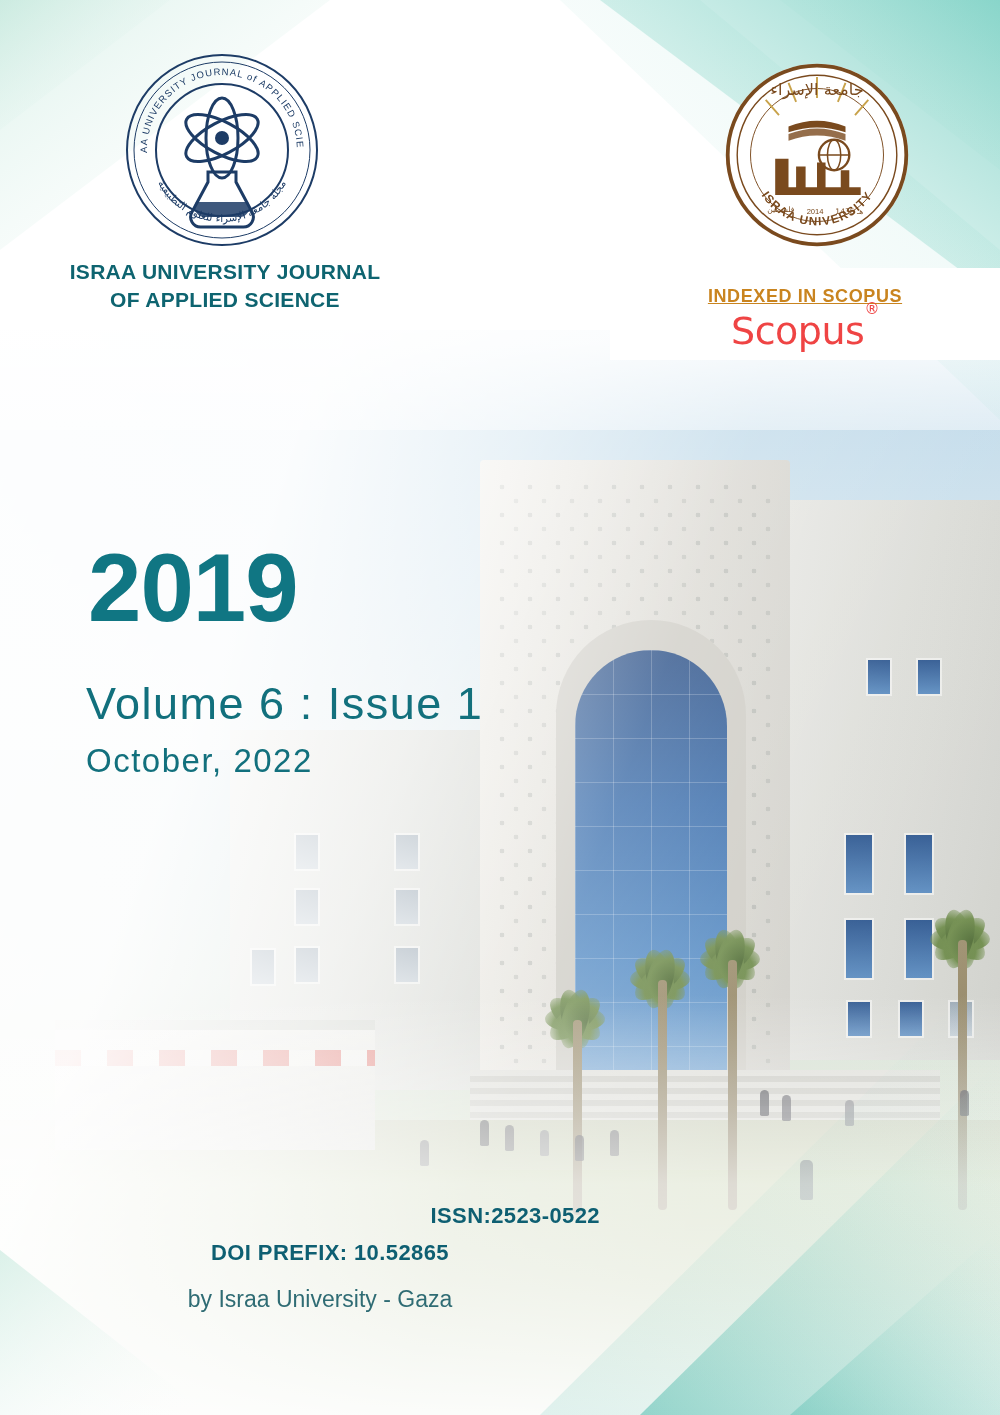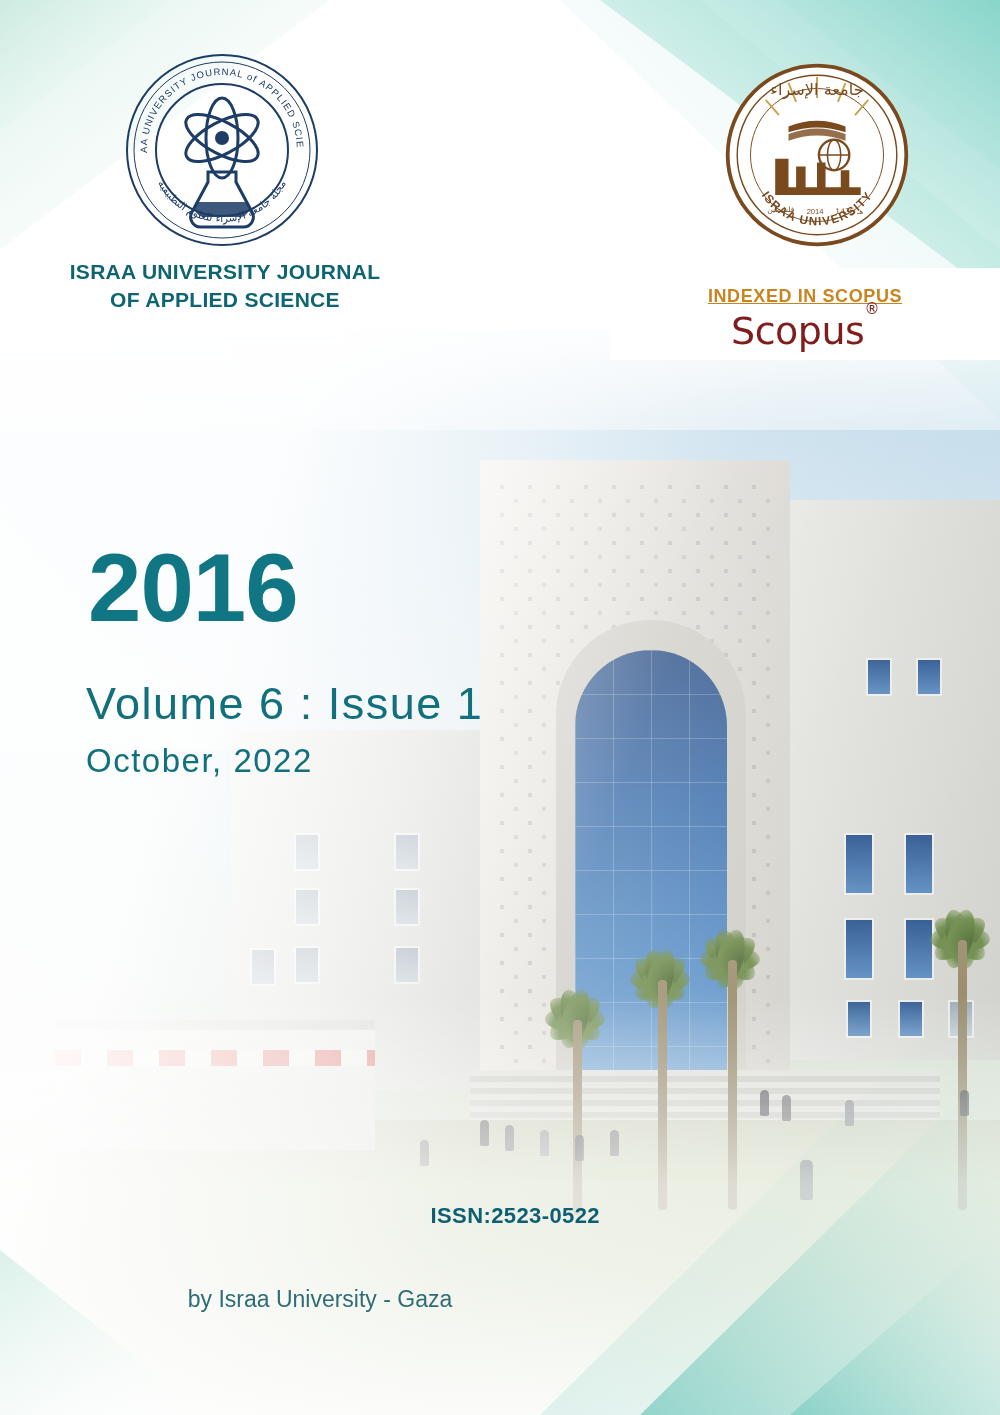--- a/index.html
+++ b/index.html
@@ -177,21 +177,21 @@
     position: absolute; left: 610px; top: 268px; width: 390px; height: 92px;
     background: #ffffff;
     text-align: center;
   }
   .scopus-label {
     color: #c9841f; font-weight: bold; font-size: 18px; letter-spacing: .6px;
     padding-top: 18px;
     text-decoration: underline;
   }
   .scopus-word {
-    color: #7f1d1d; font-size: 38px; letter-spacing: -.5px; margin-top: 2px;
+    color: #ef4444; font-size: 38px; letter-spacing: -.5px; margin-top: 2px;
     font-family: "DejaVu Sans", sans-serif;
   }
   .scopus-word sup { font-size: 15px; top: -16px; position: relative; }
 
   
   .year {
     position: absolute; left: 88px; top: 533px;
     font-size: 96px; font-weight: bold; color: #107683; letter-spacing: -1px;
   }
   .volume {
@@ -402,22 +402,23 @@
     <text font-size="12.5" fill="#7a4a1e" letter-spacing="1.4" font-family="'Liberation Sans',sans-serif" font-weight="bold">
       <textPath href="#uArcBot" startOffset="50%" text-anchor="middle">ISRAA UNIVERSITY</textPath>
     </text>
   </svg>
 
   <div class="scopus-box">
     <div class="scopus-label">INDEXED IN SCOPUS</div>
     <div class="scopus-word"><span>Scopus</span><sup>®</sup></div>
   </div>
 
-  <div class="year">2016</div>
+  <div class="year">2019</div>
   <div class="volume">Volume 6 : Issue 1</div>
   <div class="month">October,   2022</div>
 
   <div class="issn">ISSN:2523-0522</div>
+  <div class="doi">DOI PREFIX: 10.52865</div>
   <div class="tagline">
     <div>by Israa University - Gaza</div>
   </div>
 
 </div>
 
 </body></html>

